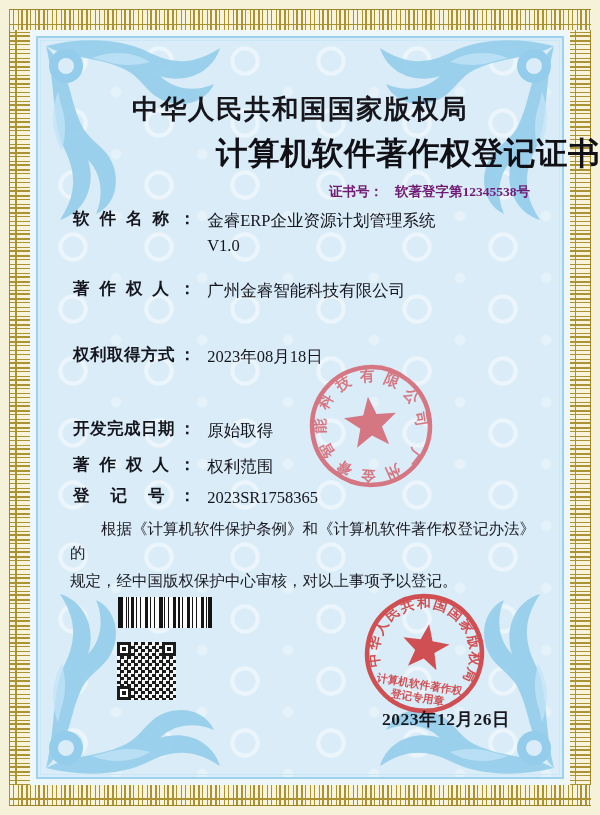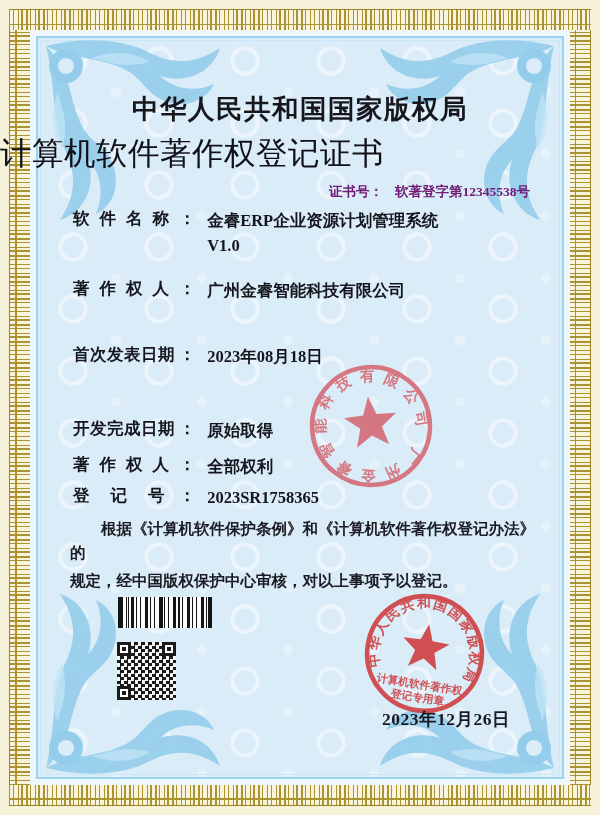--- a/index.html
+++ b/index.html
@@ -54,41 +54,41 @@
   .corner.tr{top:32px;right:32px;transform:scaleX(-1);}
   .corner.bl{bottom:33px;left:32px;transform:scaleY(-1);}
   .corner.br{bottom:33px;right:32px;transform:scale(-1,-1);}
 
   
   .authority{
     position:absolute;top:91px;left:0;right:0;text-align:center;
     font-size:26.5px;font-weight:bold;color:#16161c;letter-spacing:1.5px;
   }
   .cert-title{
-    position:absolute;top:133px;left:0;right:0;text-align:left;
-    font-size:31.5px;font-weight:normal;color:#101016;letter-spacing:.5px;
+    position:absolute;top:133px;left:0;right:0;text-align:right;
+    font-size:31.5px;font-weight:bold;color:#101016;letter-spacing:.5px;
   }
   .cert-no{
     position:absolute;top:183px;right:70px;
     font-size:13.5px;font-weight:bold;color:#701a75;
   }
   .cert-no .gap{display:inline-block;width:12px;}
 
   
   .frow{position:absolute;left:73px;right:36px;font-size:16.5px;color:#15151d;}
   .flabel{display:inline-block;width:106px;font-weight:bold;vertical-align:top;white-space:nowrap;overflow:visible;}
   .ls4{letter-spacing:10px;}
   .ls6{letter-spacing:.5px;}
   .ls3{letter-spacing:21px;}
   .fcolon{display:inline-block;font-weight:bold;width:14px;vertical-align:top;}
-  .fvalue{display:inline-block;margin-left:10px;font-weight:bold;vertical-align:top;max-width:330px;line-height:25px;}
+  .fvalue{display:inline-block;margin-left:10px;font-weight:normal;vertical-align:top;max-width:330px;line-height:25px;}
   .fvalue .v2{display:block;}
 
   
-  .statement{position:absolute;left:70px;right:56px;top:517px;font-size:15.5px;font-weight:bold;color:#1b1b23;}
+  .statement{position:absolute;left:70px;right:56px;top:517px;font-size:15.5px;font-weight:normal;color:#1b1b23;}
   .statement .s1{text-indent:2em;line-height:24px;}
   .statement .s2{margin-top:4px;line-height:24px;}
 
   
   .barcode{
     position:absolute;left:118px;top:597px;width:86px;height:31px;
     background-color:#fbfbfb;
     background-image:
       repeating-linear-gradient(90deg,#141414 0 1.5px,rgba(0,0,0,0) 1.5px 4px,#141414 4px 5px,rgba(0,0,0,0) 5px 9px,#141414 9px 12px,rgba(0,0,0,0) 12px 14px),
       repeating-linear-gradient(90deg,rgba(0,0,0,0) 0 6px,#141414 6px 7px,rgba(0,0,0,0) 7px 17px);
@@ -181,30 +181,30 @@
 
   <div class="frow" style="top:208px">
     <span class="flabel ls4">软件名称</span><span class="fcolon">：</span>
     <span class="fvalue"><span>金睿ERP企业资源计划管理系统</span><span class="v2">V1.0</span></span>
   </div>
   <div class="frow" style="top:278px">
     <span class="flabel ls4">著作权人</span><span class="fcolon">：</span>
     <span class="fvalue">广州金睿智能科技有限公司</span>
   </div>
   <div class="frow" style="top:344px">
-    <span class="flabel ls6">首次发表日期</span><span class="fcolon">：</span>
+    <span class="flabel ls6">权利取得方式</span><span class="fcolon">：</span>
     <span class="fvalue">2023年08月18日</span>
   </div>
   <div class="frow" style="top:418px">
     <span class="flabel ls6">开发完成日期</span><span class="fcolon">：</span>
     <span class="fvalue">原始取得</span>
   </div>
   <div class="frow" style="top:454px">
     <span class="flabel ls4">著作权人</span><span class="fcolon">：</span>
-    <span class="fvalue">全部权利</span>
+    <span class="fvalue">权利范围</span>
   </div>
   <div class="frow" style="top:485px">
     <span class="flabel ls3">登记号</span><span class="fcolon">：</span>
     <span class="fvalue">2023SR1758365</span>
   </div>
 
   <div class="statement">
     <div class="s1">根据《计算机软件保护条例》和《计算机软件著作权登记办法》的</div>
     <div class="s2">规定，经中国版权保护中心审核，对以上事项予以登记。</div>
   </div>

